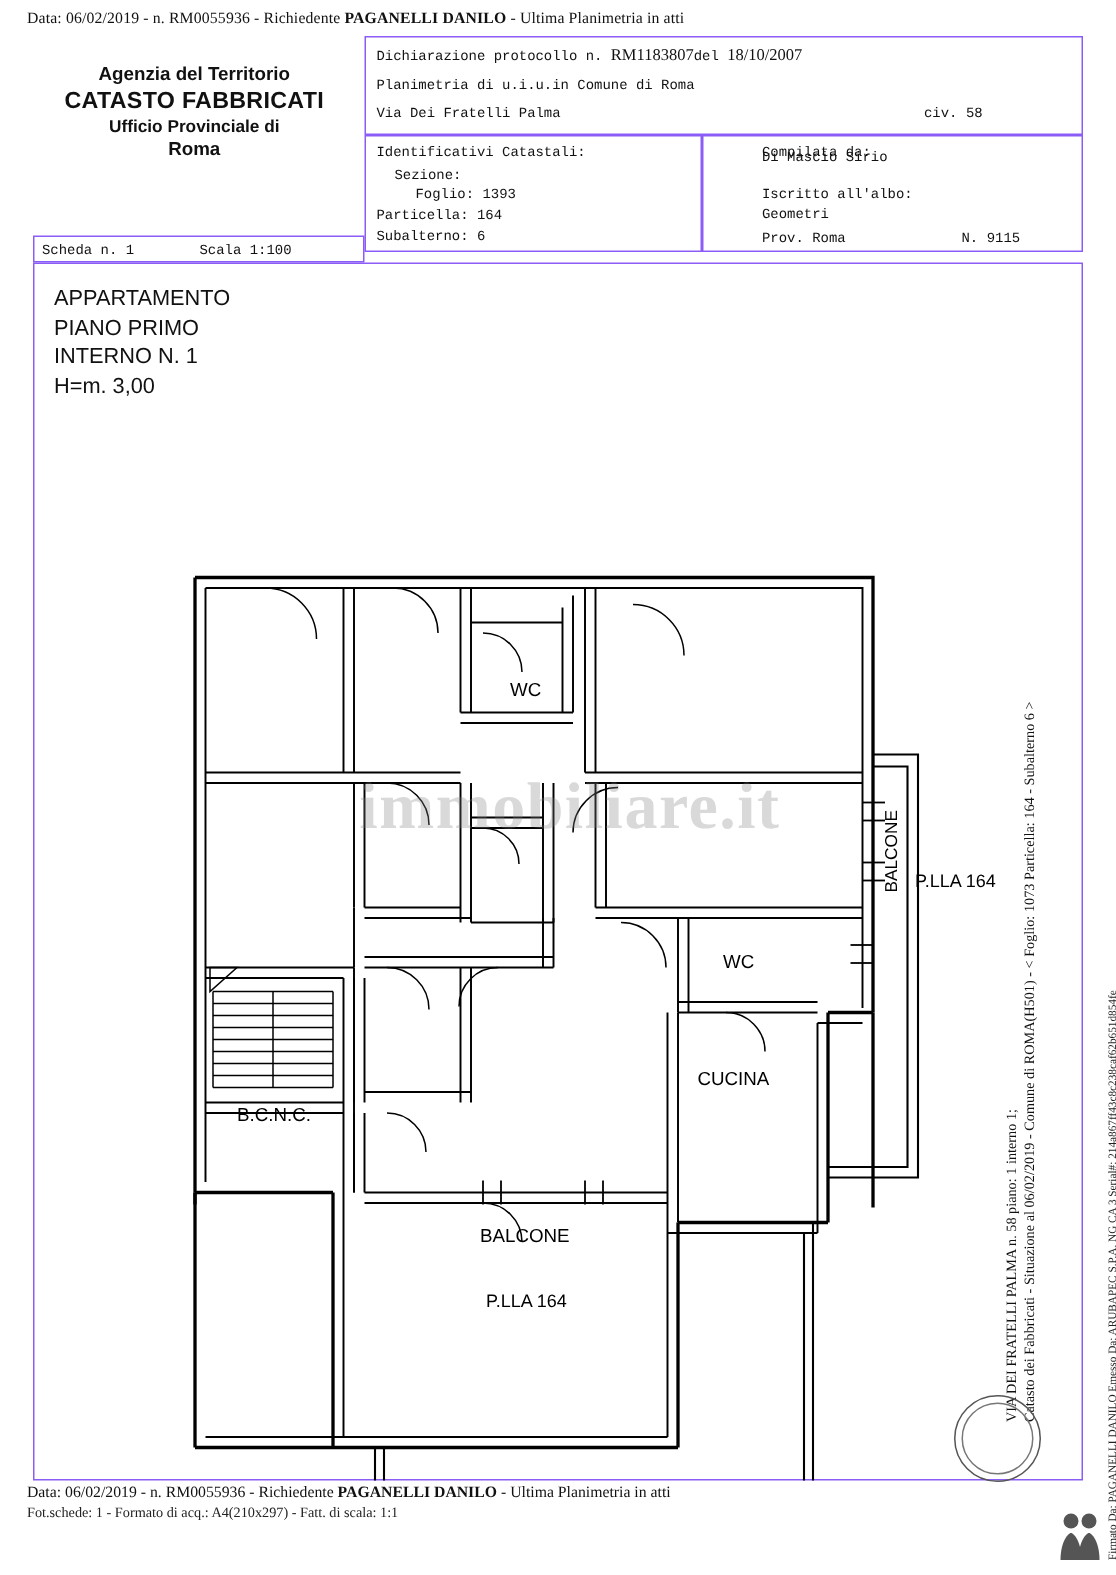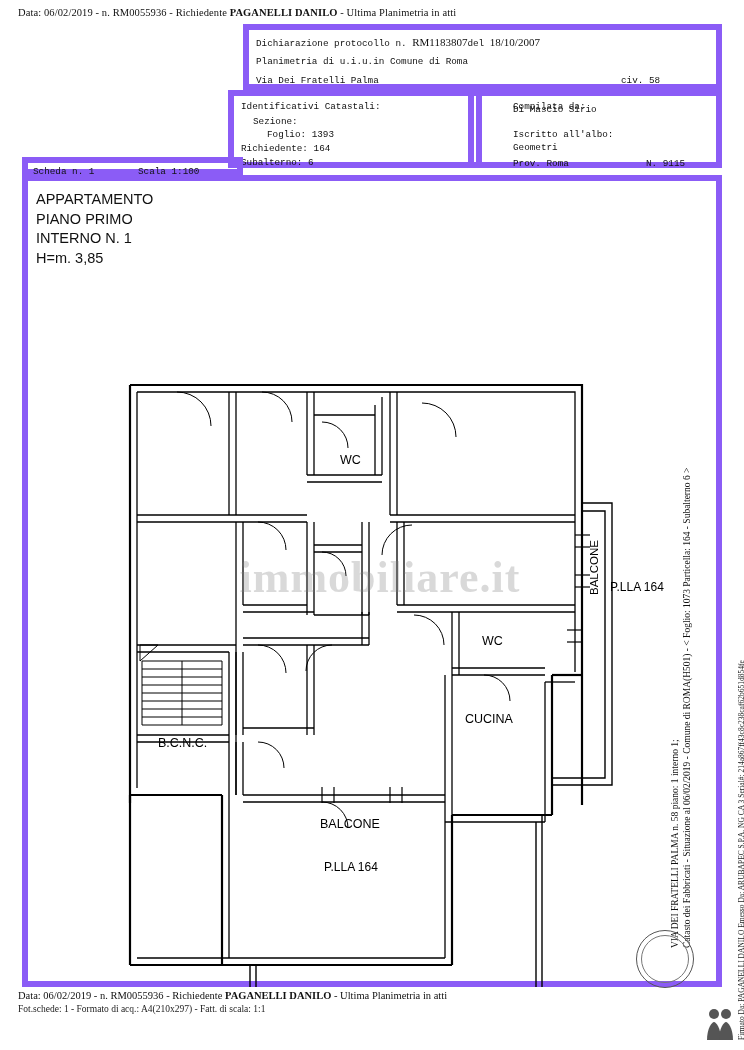--- a/index.html
+++ b/index.html
@@ -60,21 +60,21 @@
     font-weight: bold;
   }
   .hdr-left .l4 {
     font-size: 12.5px;
     font-weight: bold;
     margin-top: 1px;
   }
 
   .box {
     position: absolute;
-    border: 6px solid #8b5cf6;
+    border: 1px solid #8b5cf6;
     box-sizing: border-box;
   }
 
   .mono {
     font-family: "Liberation Mono", monospace;
     font-size: 9.3px;
     letter-spacing: 0px;
   }
 
   
@@ -97,23 +97,23 @@
     font-family: "Liberation Serif", serif;
     font-size: 11px;
   }
   #decl-prot-date {
     font-family: "Liberation Serif", serif;
     font-size: 11px;
   }
 
   
   #ident-box {
-    left: 228px;
+    left: 243px;
     top: 90px;
-    width: 254px;
+    width: 225px;
     height: 78px;
   }
   #ident-box .row { position: absolute; left: 7px; white-space: nowrap; }
   #id-r1 { top: 5px; }
   #id-r2 { top: 20px; }
   #id-r3 { top: 33px; }
   #id-r4 { top: 47px; }
   #id-r5 { top: 61px; }
 
   
@@ -230,21 +230,20 @@
     left: 170px;
     top: 512px;
     width: 420px;
     text-align: center;
     font-family: "Liberation Serif", serif;
     font-size: 44px;
     font-weight: bold;
     color: rgba(130,130,130,0.30);
     letter-spacing: 1px;
     user-select: none;
-    margin-top: 40px;
   }
 
   
   #plan {
     position: absolute;
     left: 22px;
     top: 175px;
   }
 
   .room-label {
@@ -272,37 +271,43 @@
     height: 36px;
   }
 </style>
 </head>
 <body>
 
 <div class="page">
 
   <div class="top-note"><span>Data: 06/02/2019 -  n. RM0055936 - Richiedente </span><b>PAGANELLI DANILO</b><span> - Ultima Planimetria in atti</span></div>
 
+  <div class="hdr-left">
+    <div class="l1">Agenzia del Territorio</div>
+    <div class="l2">CATASTO FABBRICATI</div>
+    <div class="l3">Ufficio Provinciale di</div>
+    <div class="l4">Roma</div>
+  </div>
 
   <div class="box" id="decl-box">
     <div class="row mono" id="decl-r1">
       <span>Dichiarazione protocollo n.</span>
       <span id="decl-prot-num">RM1183807</span><span class="mono">del</span>
       <span id="decl-prot-date">18/10/2007</span>
     </div>
     <div class="row mono" id="decl-r2">Planimetria di u.i.u.in Comune di Roma</div>
     <div class="row mono" id="decl-r3">Via Dei Fratelli Palma</div>
     <div class="mono" id="decl-civ"><span>civ.</span> <span>58</span></div>
   </div>
 
   <div class="box" id="ident-box">
     <div class="row mono" id="id-r1">Identificativi Catastali:</div>
     <div class="row mono" id="id-r2" style="left:19px">Sezione:</div>
     <div class="row mono" id="id-r3" style="left:33px"><span>Foglio:</span> <span>1393</span></div>
-    <div class="row mono" id="id-r4"><span>Richiedente:</span> <span>164</span></div>
+    <div class="row mono" id="id-r4"><span>Particella:</span> <span>164</span></div>
     <div class="row mono" id="id-r5"><span>Subalterno:</span> <span>6</span></div>
   </div>
 
   <div class="box" id="comp-box">
     <div class="row mono" id="cp-r1">Compilata da:</div>
     <div class="row mono" id="cp-r2">Di Mascio Sirio</div>
     <div class="row mono" id="cp-r3">Iscritto all'albo:</div>
     <div class="row mono" id="cp-r4">Geometri</div>
     <div class="row mono" id="cp-r5">Prov. Roma</div>
     <div class="mono" id="cp-n"><span>N.</span> <span>9115</span></div>
@@ -312,21 +317,21 @@
     <div class="row mono" id="sch-n"><span>Scheda n.</span> <span>1</span></div>
     <div class="row mono" id="sch-s"><span>Scala</span> <span>1:100</span></div>
   </div>
 
   <div class="box" id="draw-frame"></div>
 
   <div id="apt-caption">
     <div>APPARTAMENTO</div>
     <div>PIANO PRIMO</div>
     <div>INTERNO N. 1</div>
-    <div>H=m. 3,85</div>
+    <div>H=m. 3,00</div>
   </div>
 
   <svg id="plan" width="700" height="812" viewBox="0 0 700 812">
     <g fill="none" stroke="#000" stroke-width="1.6">
 
       <path d="M108 210 L560 210 L560 455 L560 500 L530 500 L530 640 L420 640 L420 640 L420 640 Z" stroke="none" fill="none"></path>
 
       <polyline points="108,210 560,210 560,500" stroke-width="2.2"></polyline>
       <polyline points="560,500 560,630" stroke-width="2.2"></polyline>
       <polyline points="108,210 108,620" stroke-width="2.2"></polyline>

